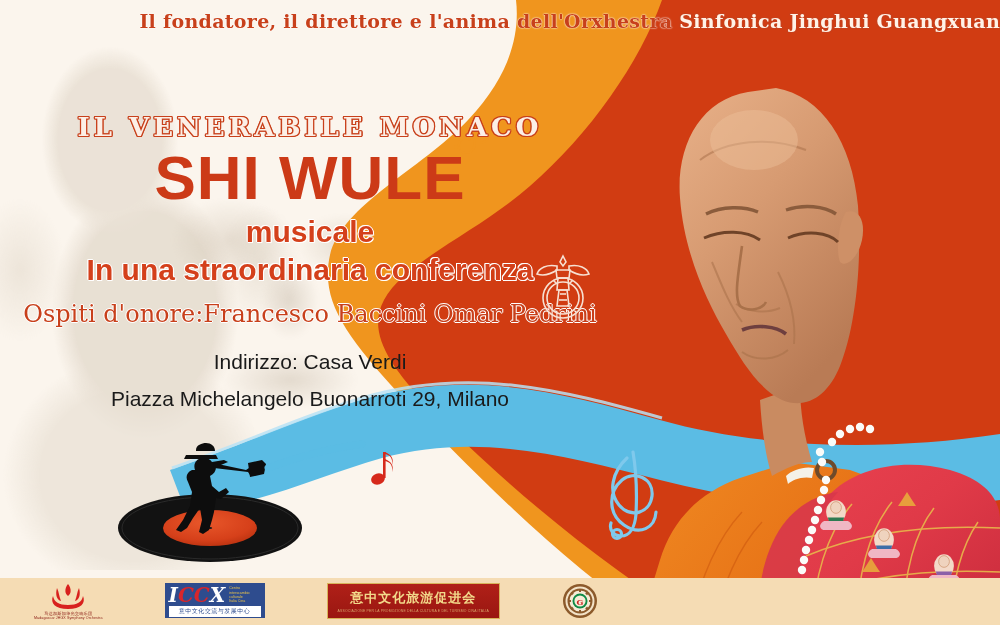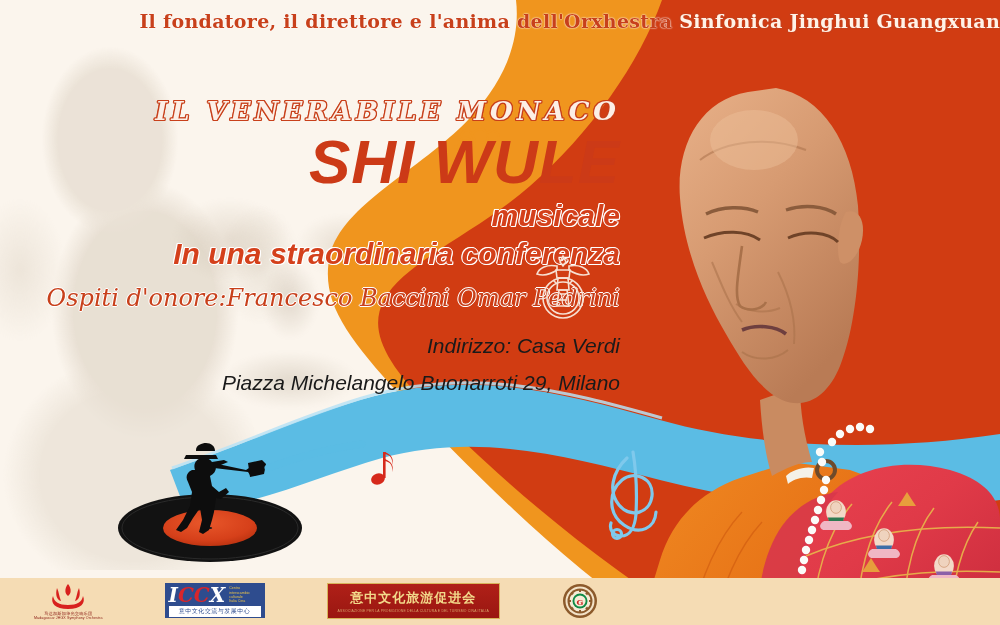--- a/index.html
+++ b/index.html
@@ -42,21 +42,21 @@
   .header-text{
     font-family:"DejaVu Serif",serif;font-weight:700;font-size:19px;letter-spacing:.3px;
     white-space:nowrap;
   }
   .header-text .seg-a{color:#C8401B;text-shadow:0 0 1px #fff,0 0 2px #fff;}
   .header-text .seg-b{color:#FFF3E8;text-shadow:
       -1.2px 0 #C8401B,1.2px 0 #C8401B,0 -1.2px #C8401B,0 1.2px #C8401B,
       -1px -1px #C8401B,1px 1px #C8401B,1px -1px #C8401B,-1px 1px #C8401B;}
 
   
-  .textblock{position:absolute;left:0;top:96px;width:620px;z-index:7;text-align:right;font-style:italic;}
+  .textblock{position:absolute;left:0;top:112px;width:620px;z-index:7;text-align:center;}
   .t-kicker{
     font-family:"DejaVu Serif",serif;font-weight:700;font-size:26px;letter-spacing:4px;
     color:#FCEFE6;
     text-shadow:
       -1.3px 0 #C8401B,1.3px 0 #C8401B,0 -1.3px #C8401B,0 1.3px #C8401B,
       -1px -1px #C8401B,1px 1px #C8401B,1px -1px #C8401B,-1px 1px #C8401B;
     margin:0 0 4px 0;
   }
   .t-name{
     font-family:"Liberation Sans",sans-serif;font-weight:700;font-size:62px;letter-spacing:1px;

